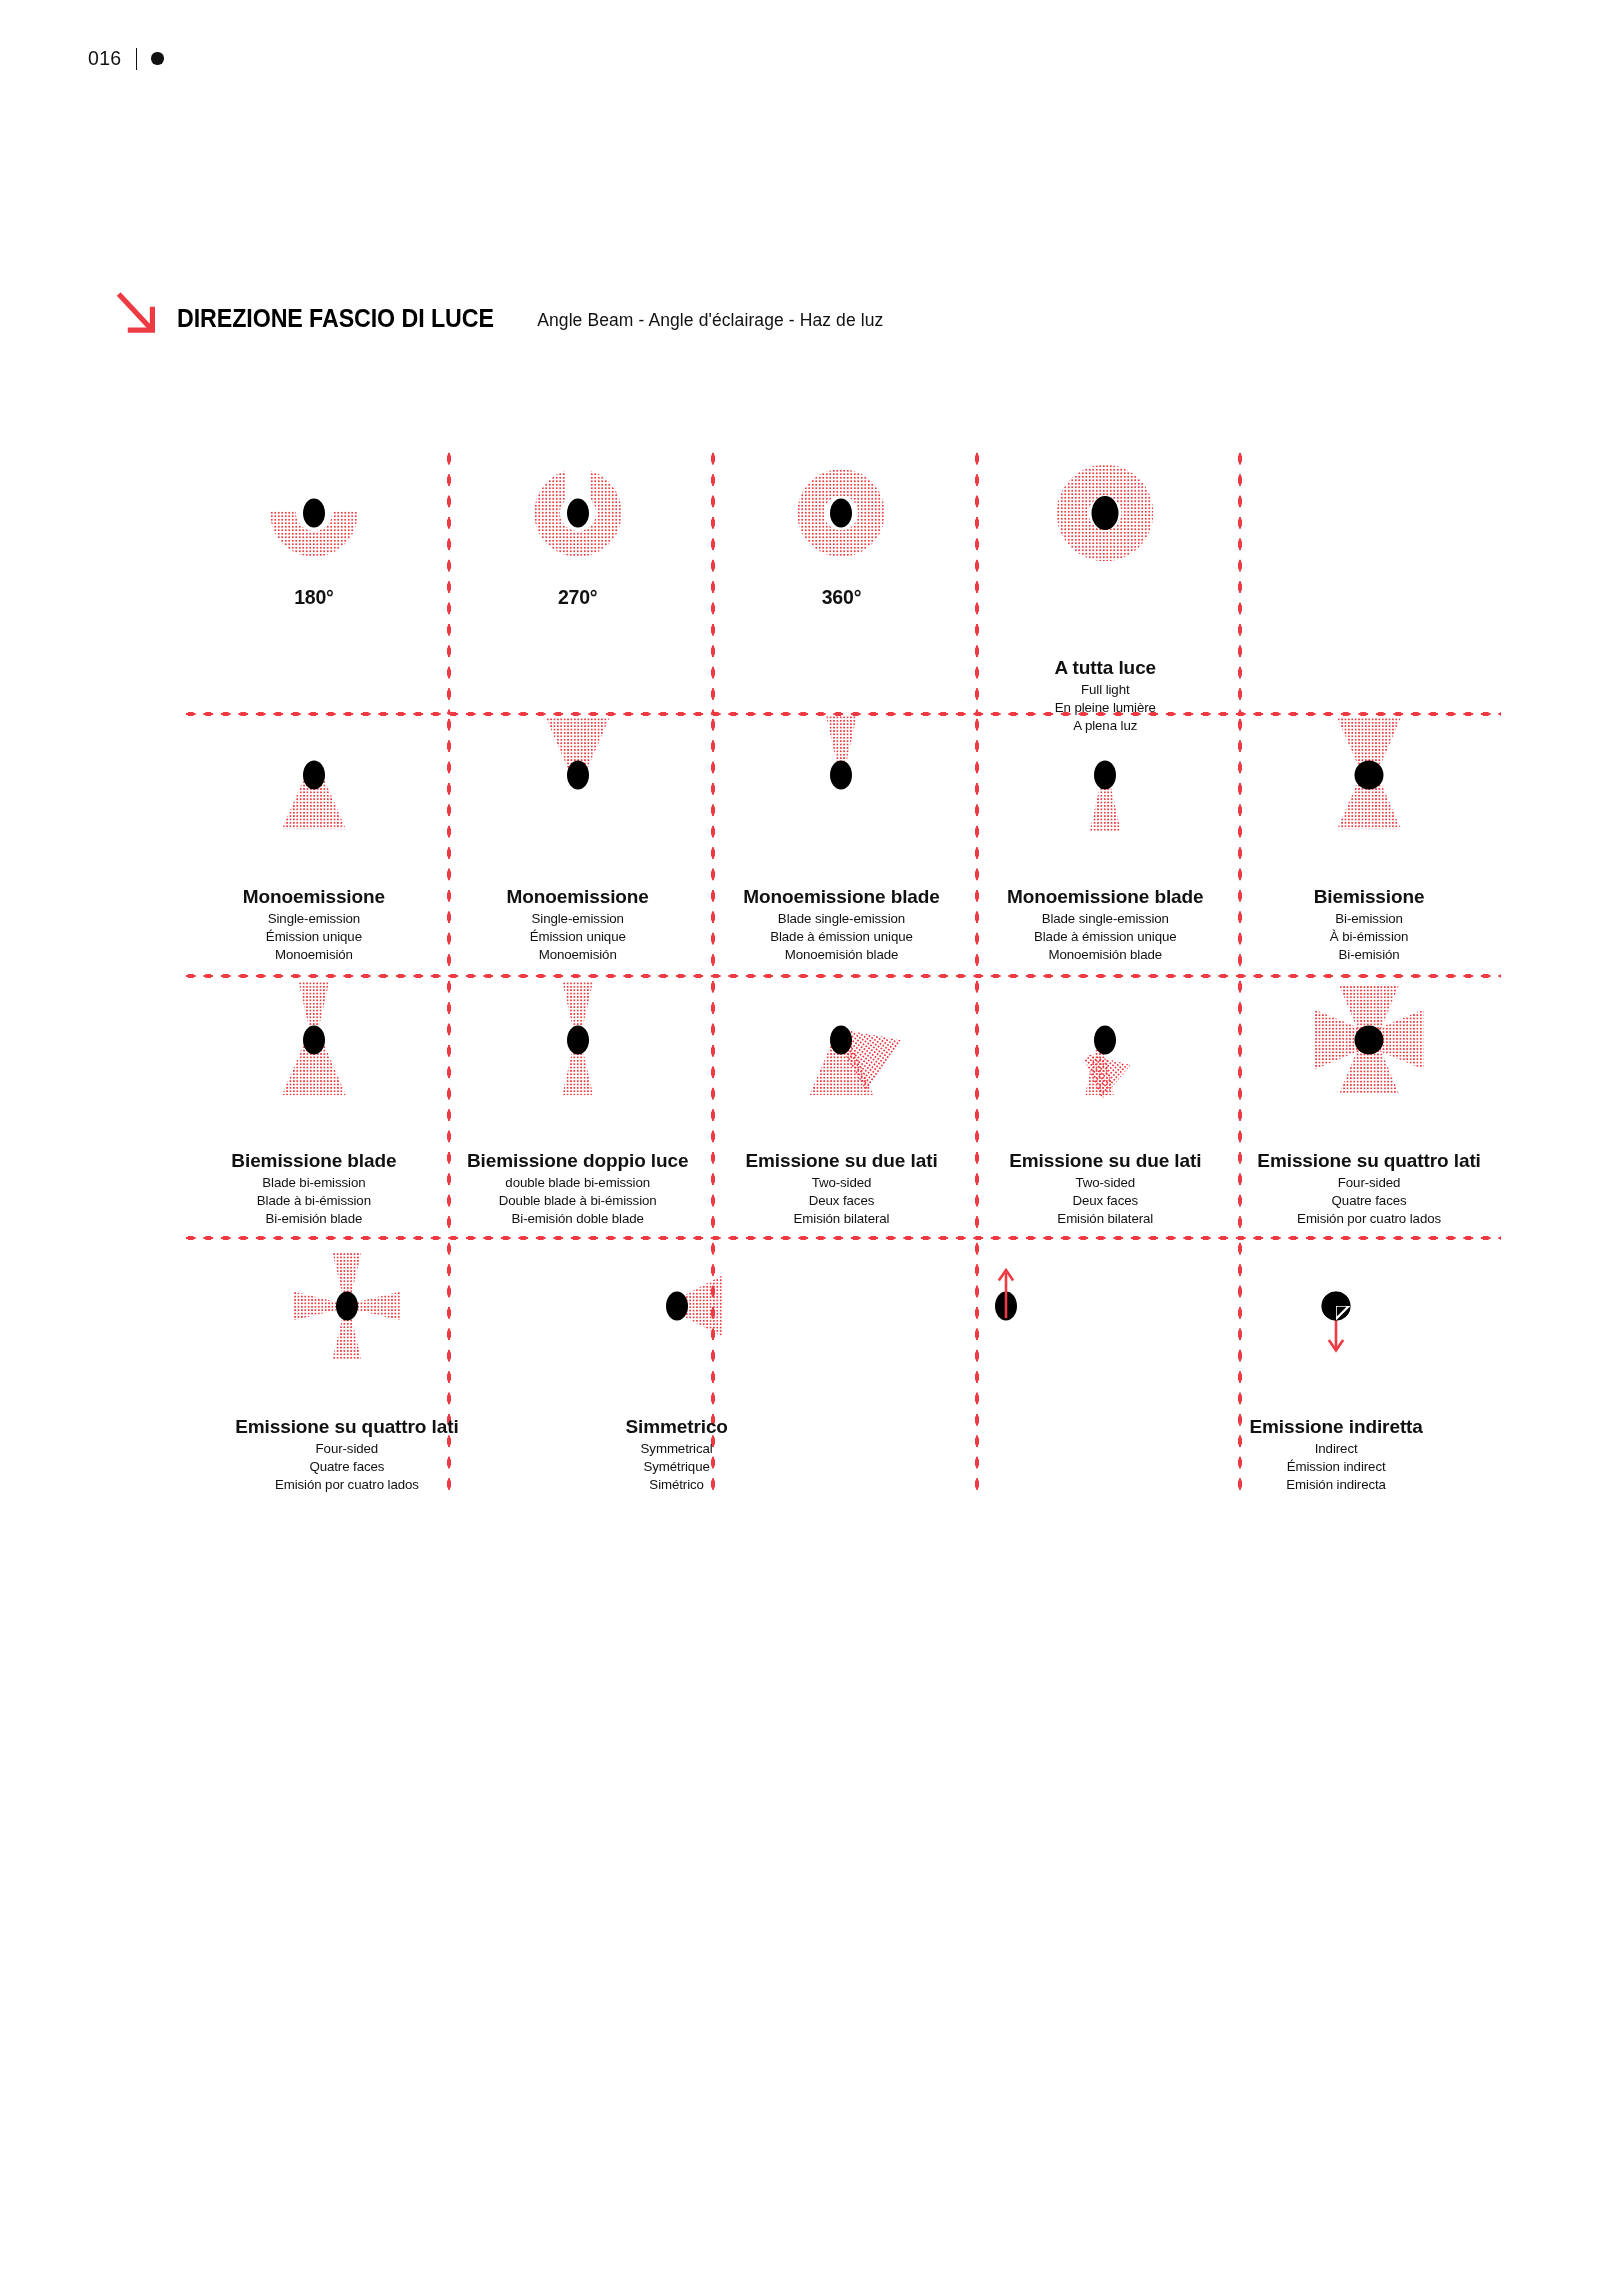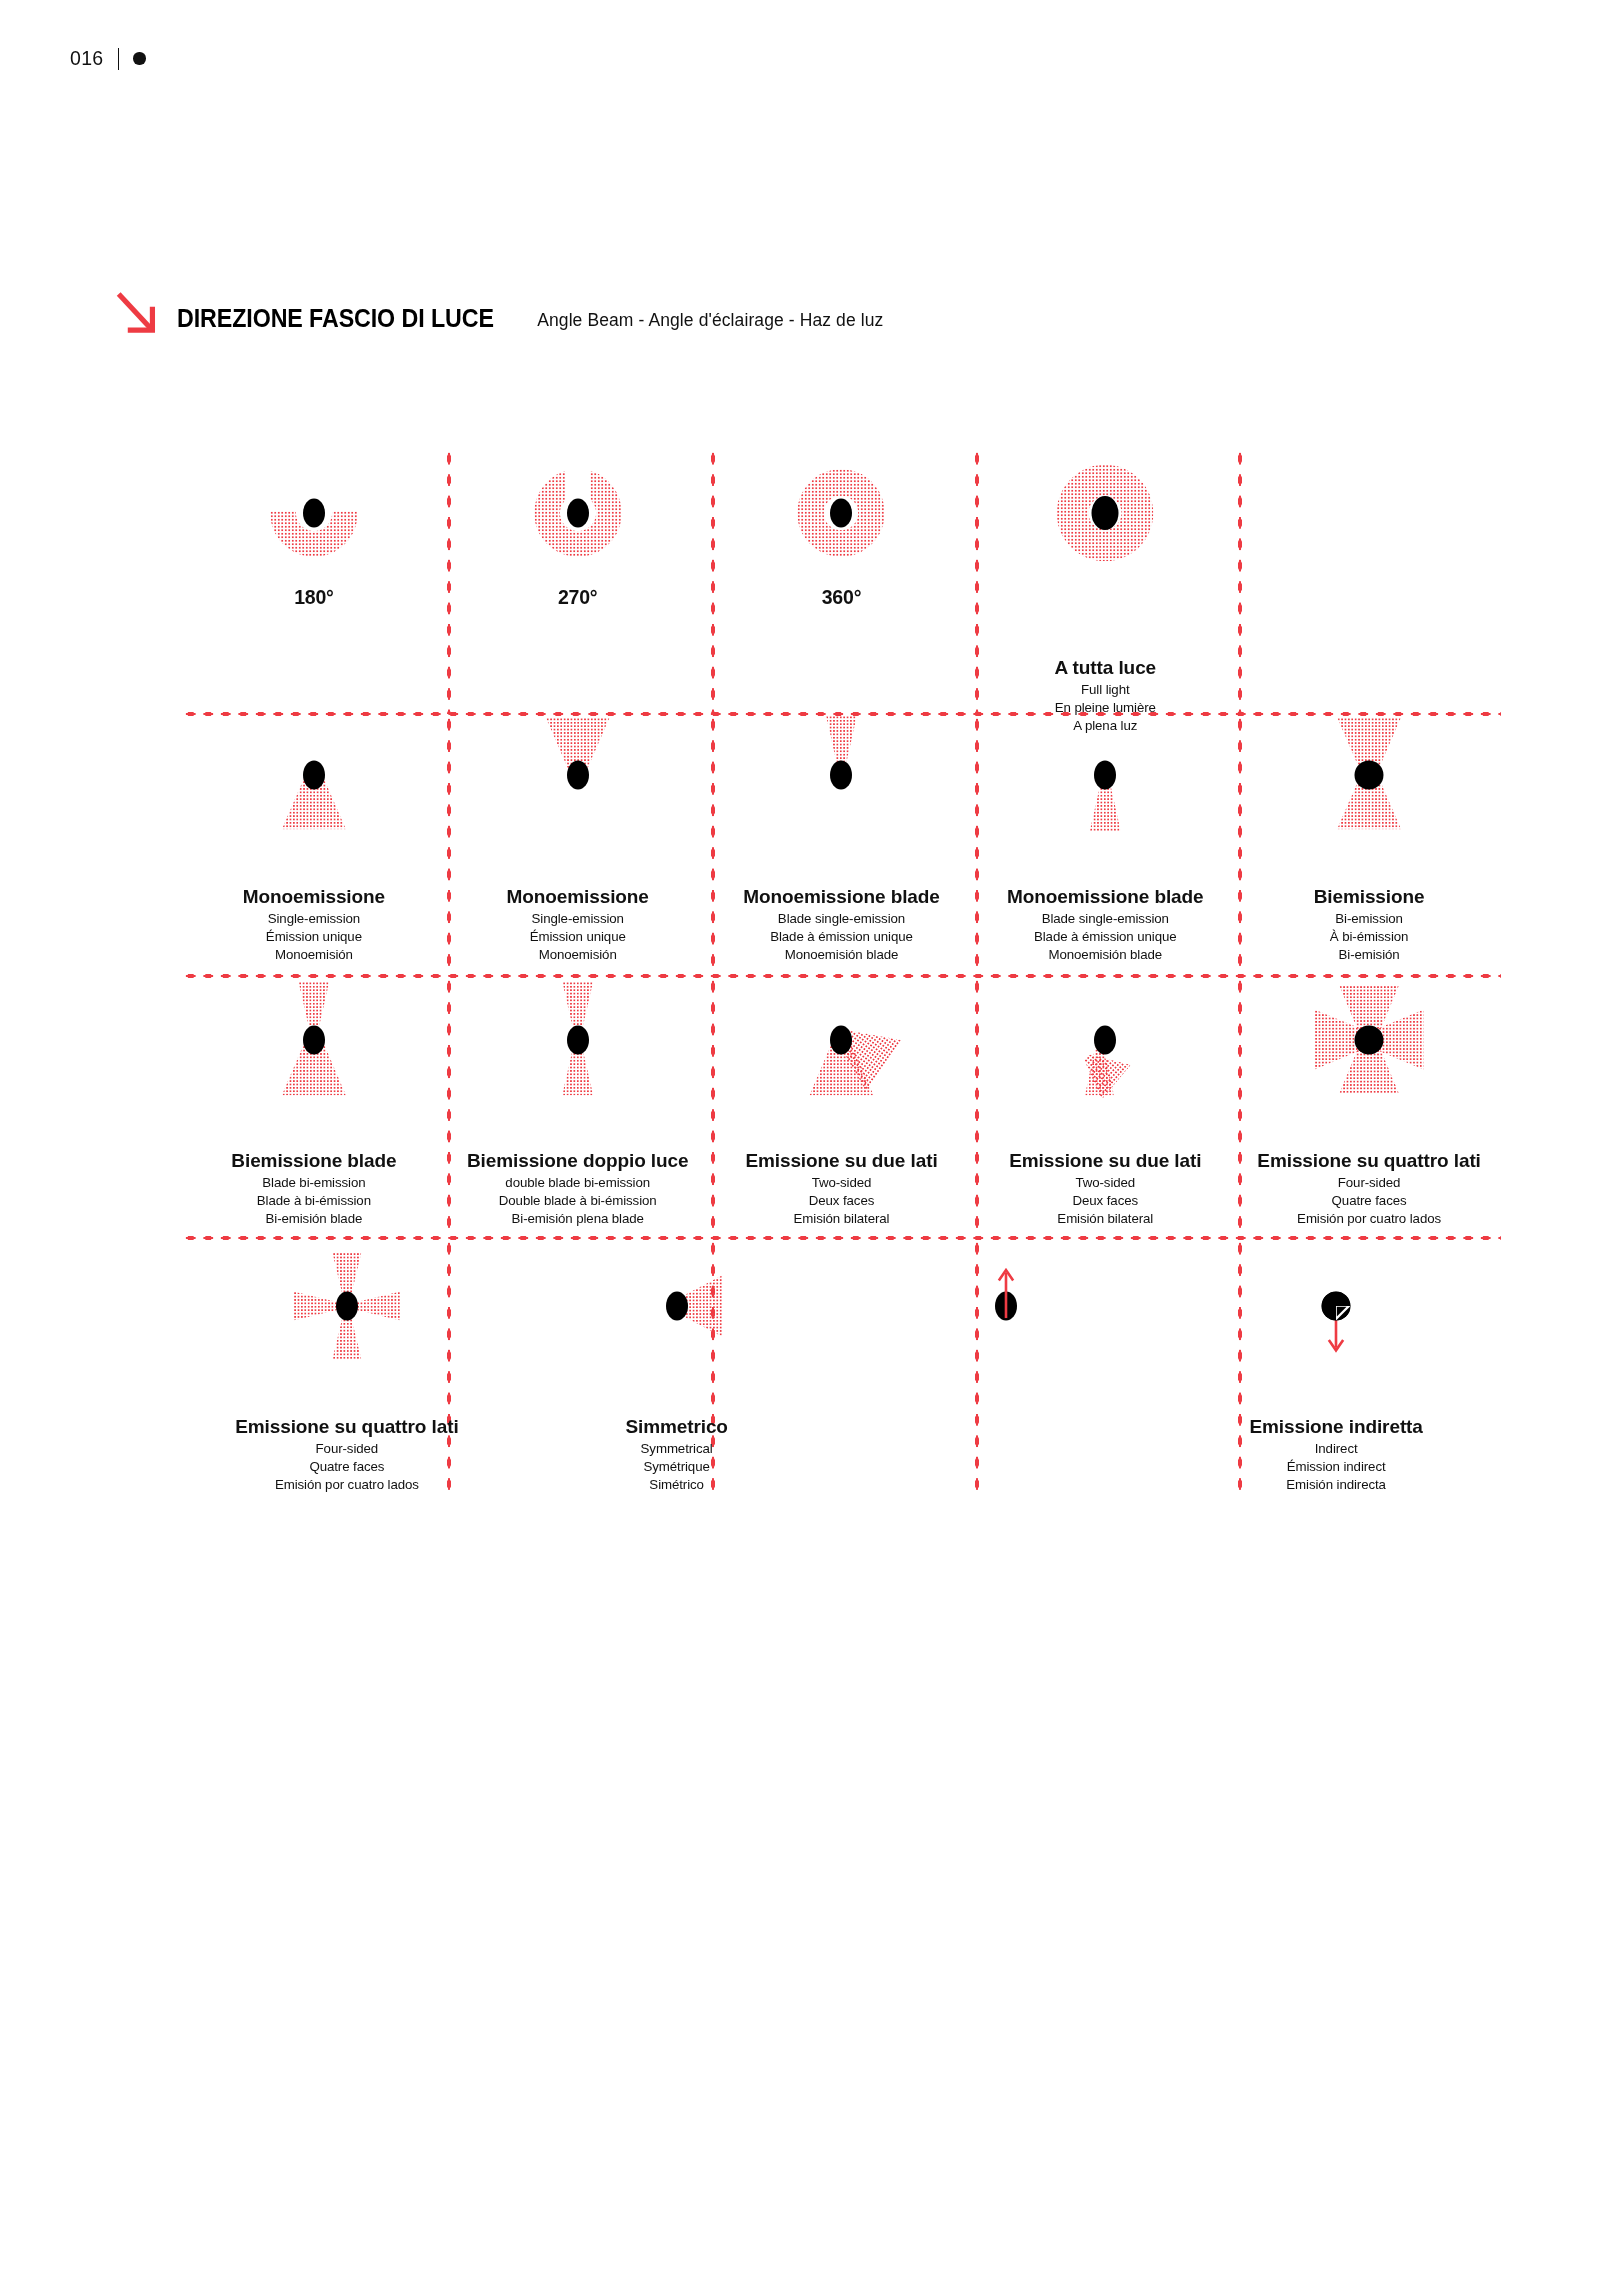--- a/index.html
+++ b/index.html
@@ -4,21 +4,21 @@
 <style>
   html,body{margin:0;padding:0;background:#fff;}
   body{
     width:1623px;height:2295px;position:relative;
     font-family:"Liberation Sans","DejaVu Sans",sans-serif;
     color:#111;-webkit-font-smoothing:antialiased;
   }
 
   
   .page-header{position:absolute;left:70px;top:47px;display:flex;align-items:center;gap:14.3px;}
-  .page-num{font-size:19.5px;letter-spacing:0.3px;color:#111;}
+  .page-num{font-size:19.5px;letter-spacing:0.3px;color:#111;margin-left:18px;}
   .page-rule{width:1.3px;height:22px;background:#111;display:block;}
   .page-dot{width:12.3px;height:12.3px;border-radius:50%;background:#111;display:block;}
 
   
   .section-head{position:absolute;left:116px;top:286px;display:flex;align-items:flex-end;gap:0;}
   .arrow-icon{width:43px;height:48px;margin-right:18px;flex:0 0 auto;position:relative;top:3.9px;}
   .title-main{
     font-size:25px;font-weight:700;letter-spacing:-0.1px;color:#000;
     transform:scaleX(.93);transform-origin:left bottom;white-space:nowrap;
     position:relative;top:-1.3px;
@@ -328,21 +328,21 @@
               <div class="cone" style="clip-path:polygon(42% 0,58% 0,100% 100%,0 100%);"></div>
             </div>
             <div class="bulb"></div>
           </div>
         </div>
       </div>
       <div class="cell-label" style="margin-top:45px;">
         <span class="l-it">Biemissione doppio luce</span>
         <span class="l-x">double blade bi-emission</span>
         <span class="l-x">Double blade à bi-émission</span>
-        <span class="l-x">Bi-emisión plena blade</span>
+        <span class="l-x">Bi-emisión doble blade</span>
       </div>
     </div>
 
     <div class="cell">
       <div class="cell-sym" style="height:127px;">
         <div class="sym-wrap">
           <div class="src">
             <div class="beam" style="width:64px;height:57px;transform:translate(-50%,-1.3px);">
               <div class="cone" style="clip-path:polygon(38% 0,62% 0,100% 100%,0 100%);"></div>
             </div>

